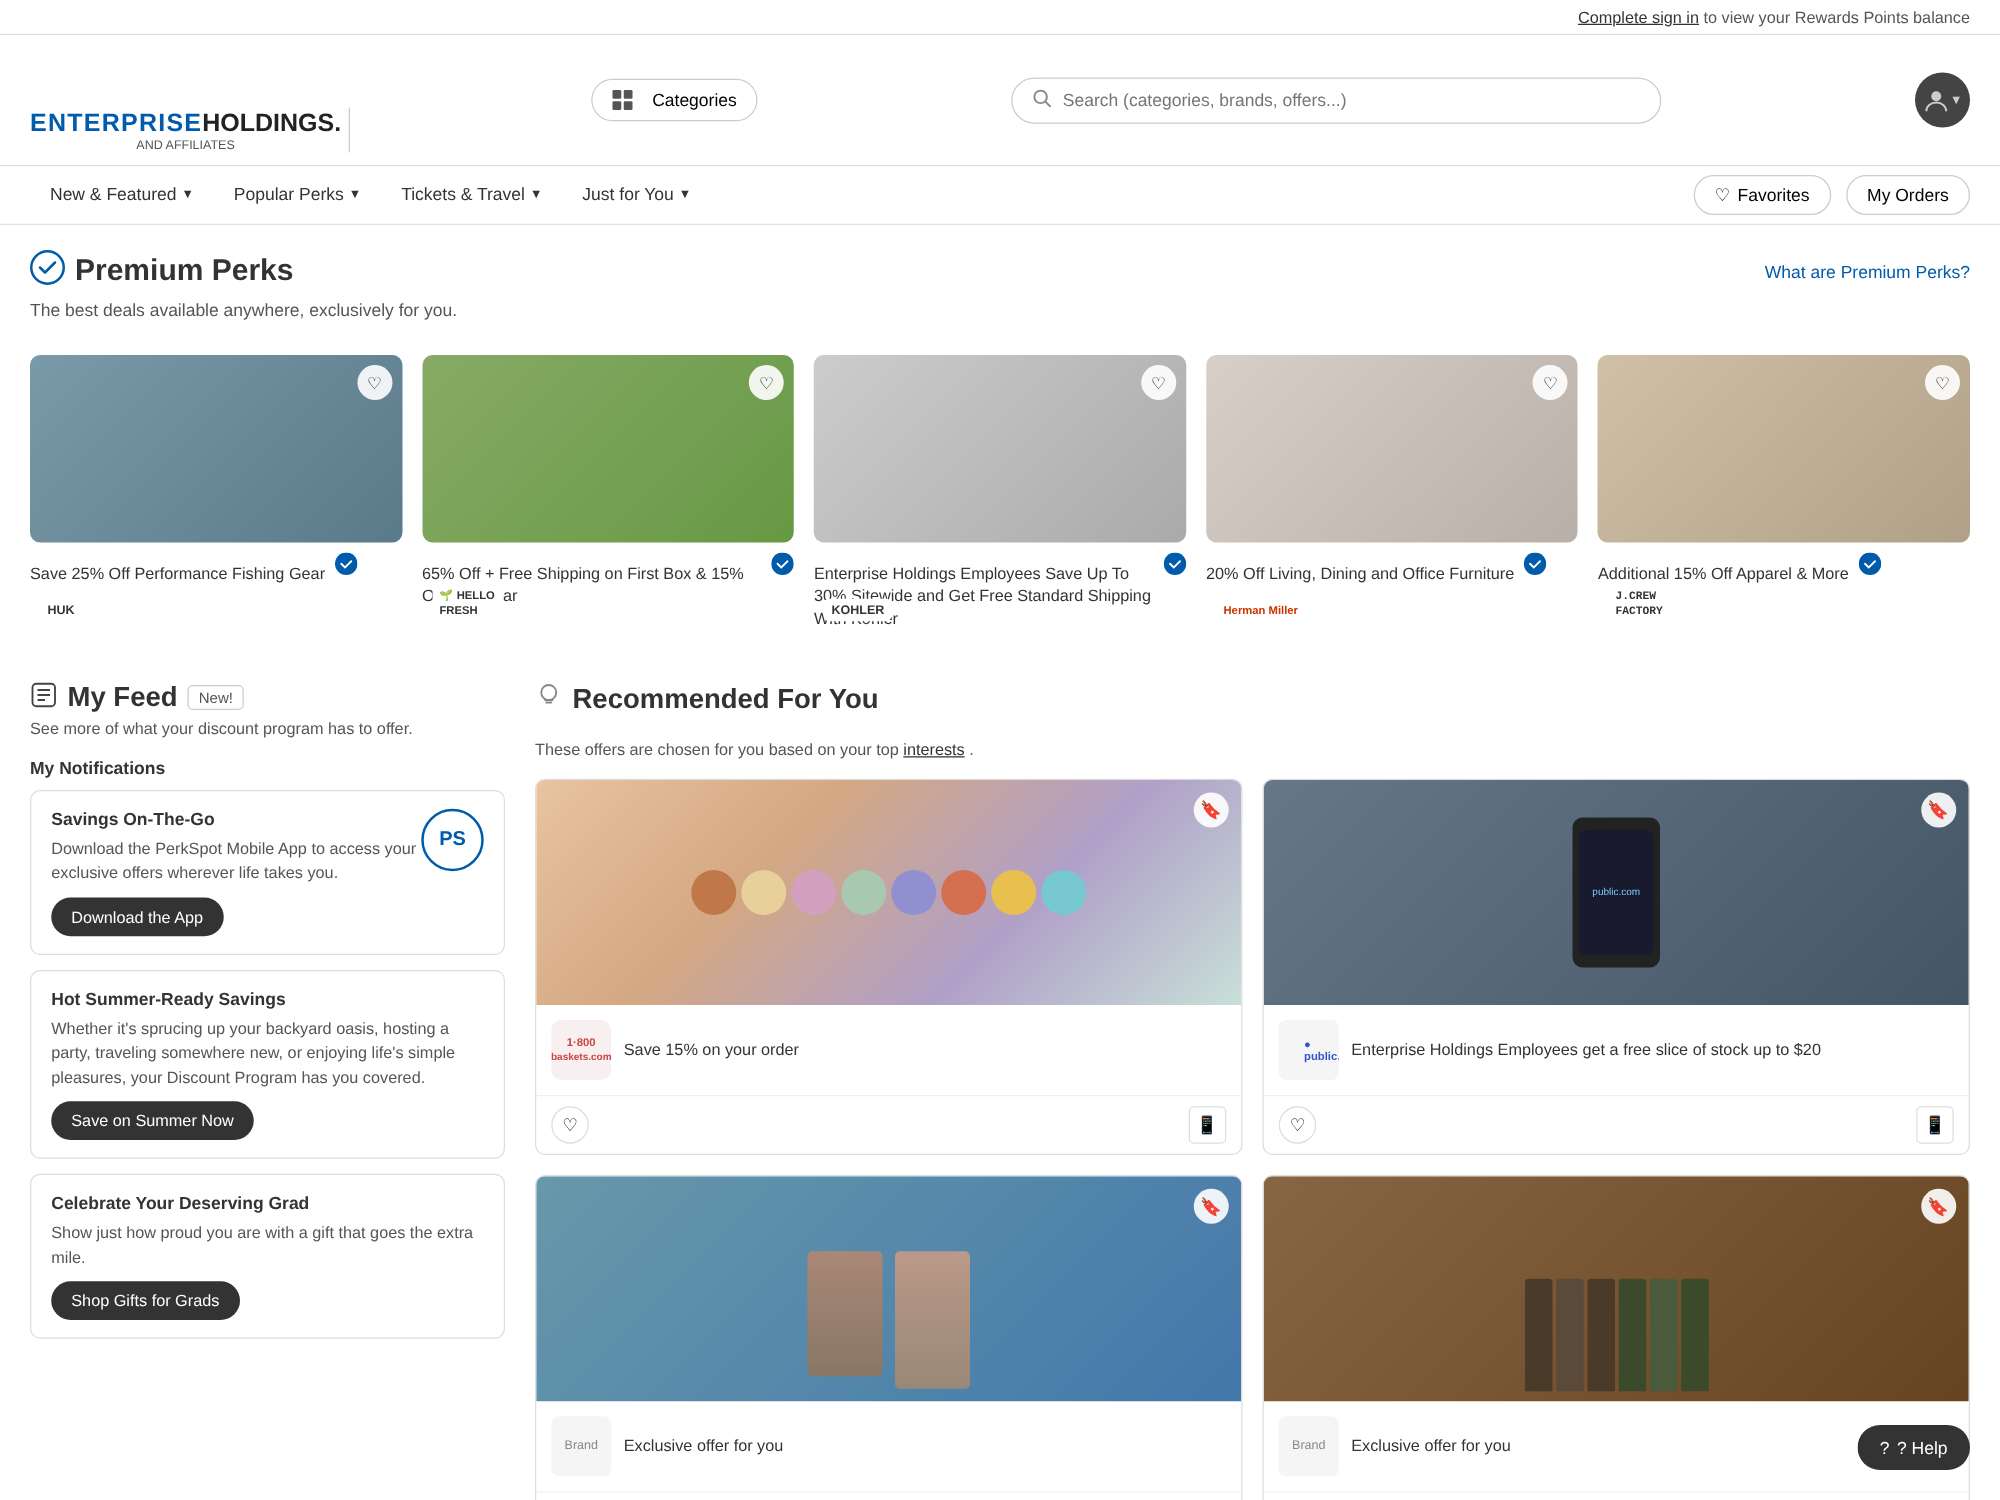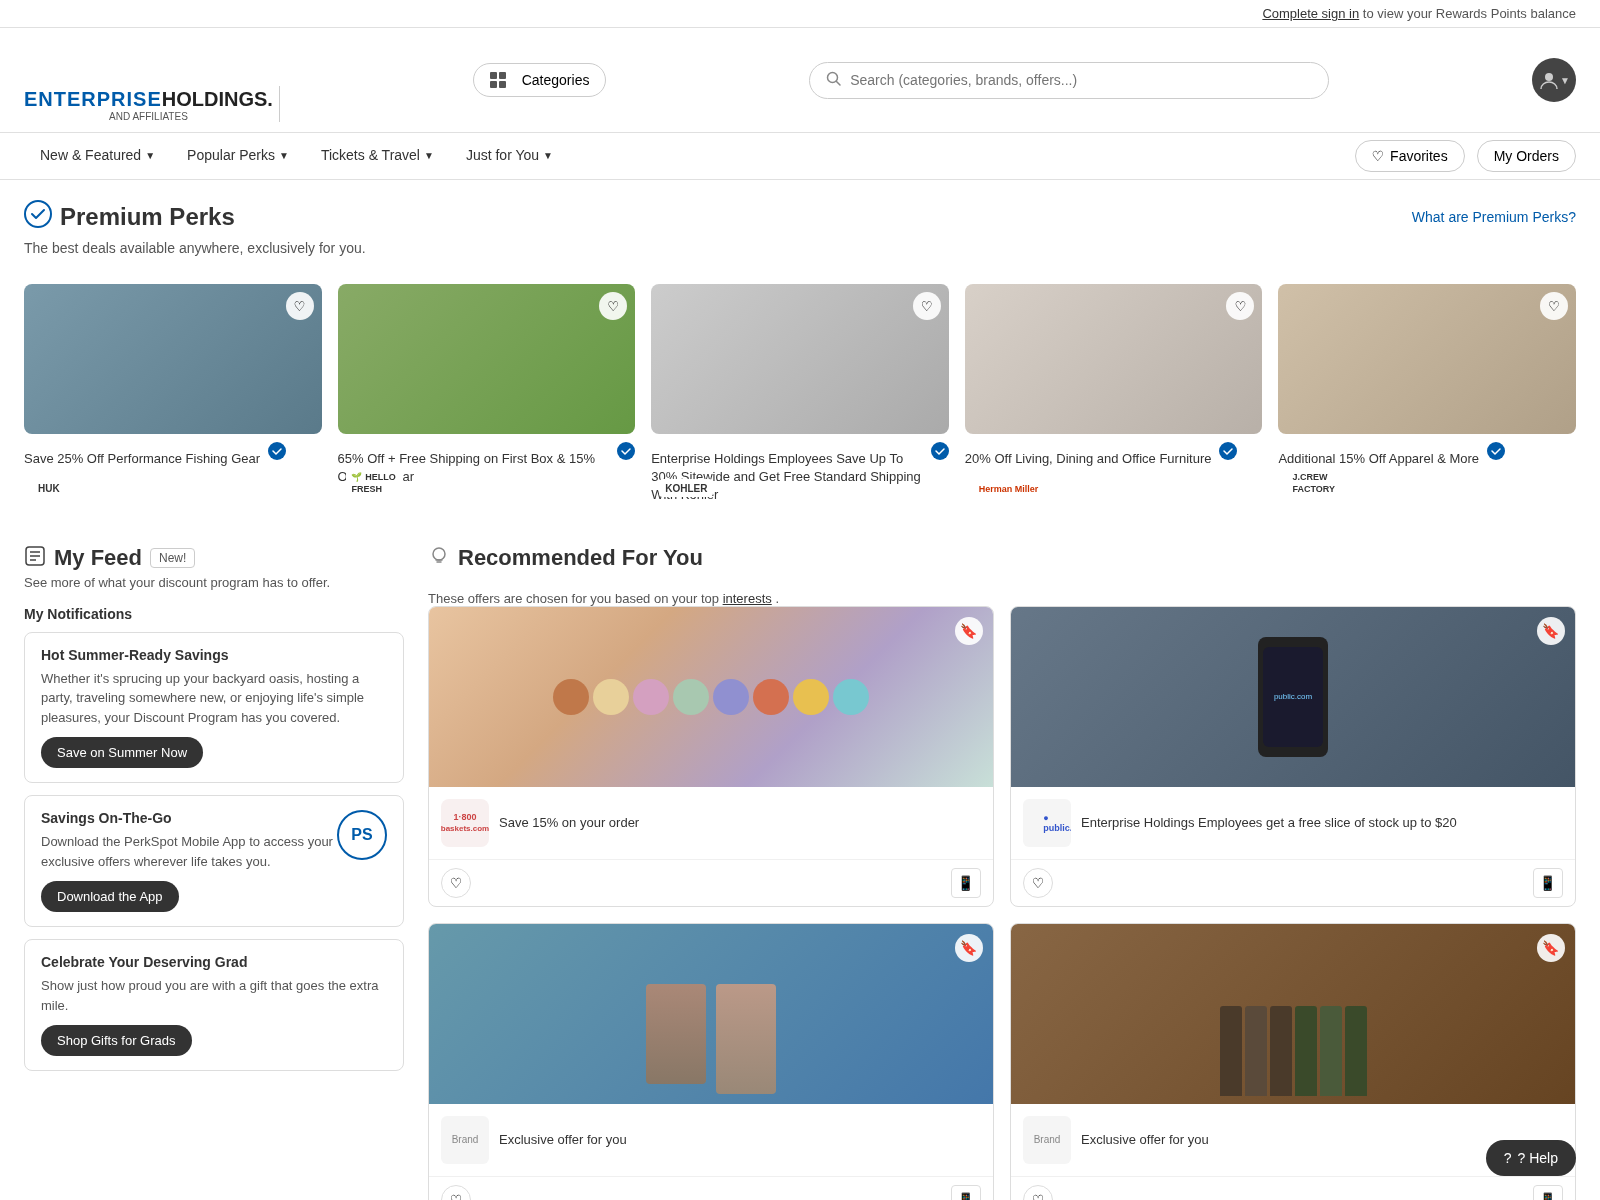--- a/index.html
+++ b/index.html
@@ -129,21 +129,21 @@
     .ps-logo {
       width: 50px; height: 50px; border-radius: 50%; border: 2px solid #005baa;
       display: flex; align-items: center; justify-content: center;
       font-size: 16px; font-weight: bold; color: #005baa; flex-shrink: 0;
     }
 
     
     .recommended { }
     .rec-header { display: flex; align-items: center; gap: 8px; margin-bottom: 19px; }
     .rec-title { font-size: 22px; font-weight: bold; }
-    .rec-sub { font-size: 13px; color: #555; }
+    .rec-sub { font-size: 13px; color: #555; margin-bottom: 16px; }
     .rec-sub a { color: #333; text-decoration: underline; }
 
     .rec-grid { display: grid; grid-template-columns: 1fr 1fr; gap: 16px; }
     .rec-card {
       border: 1px solid #ddd; border-radius: 8px; overflow: hidden; cursor: pointer;
     }
     .rec-card-img-placeholder {
       width: 100%; height: 180px;
       display: flex; align-items: center; justify-content: center; font-size: 12px; color: #fff;
       position: relative;
@@ -359,21 +359,21 @@
                 <path d="M5 9l3 3 5-5" stroke="#fff" stroke-width="1.5" fill="none" stroke-linecap="round"></path>
               </svg>
           </span>
         </div>
       </div>
 
       <div class="perk-card">
         <div class="perk-image-placeholder perk-img-5">
           <button class="perk-fav-btn">♡</button>
           <div class="perk-logo" style="position:absolute;bottom:8px;left:8px;">
-            <span style="font-size:9px;font-weight:bold;color:#333;">J.CREW<br>FACTORY</span>
+            <span style="font-size:9px;font-weight:bold;color:#333;font-family:Liberation Mono, monospace;">J.CREW<br>FACTORY</span>
           </div>
         </div>
         <div style="display:flex;align-items:flex-start;gap:4px;margin-top:8px;">
           <span class="perk-title">Additional 15% Off Apparel &amp; More</span>
           <span class="perk-check">
             <svg width="18" height="18" viewBox="0 0 18 18">
                 <circle cx="9" cy="9" r="9" fill="#005baa"></circle>
                 <path d="M5 9l3 3 5-5" stroke="#fff" stroke-width="1.5" fill="none" stroke-linecap="round"></path>
               </svg>
           </span>
@@ -394,34 +394,34 @@
             <line x1="6" y1="15" x2="12" y2="15" stroke="#444" stroke-width="1.5"></line>
           </svg>
         </span>
         <span class="my-feed-title">My Feed</span>
         <span class="new-badge">New!</span>
       </div>
       <p class="my-feed-sub">See more of what your discount program has to offer.</p>
       <p class="my-notif-title">My Notifications</p>
 
       <div class="feed-card">
-        <div class="feed-card-title">Hot Summer-Ready Savings</div>
-        <div class="feed-card-text">Whether it's sprucing up your backyard oasis, hosting a party, traveling somewhere new, or enjoying life's simple pleasures, your Discount Program has you covered.</div>
-        <button class="feed-card-btn">Save on Summer Now</button>
-      </div>
-
-      <div class="feed-card">
         <div class="feed-card-header">
           <div>
             <div class="feed-card-title">Savings On-The-Go</div>
             <div class="feed-card-text">Download the PerkSpot Mobile App to access your exclusive offers wherever life takes you.</div>
             <button class="feed-card-btn">Download the App</button>
           </div>
           <div class="ps-logo">PS</div>
         </div>
+      </div>
+
+      <div class="feed-card">
+        <div class="feed-card-title">Hot Summer-Ready Savings</div>
+        <div class="feed-card-text">Whether it's sprucing up your backyard oasis, hosting a party, traveling somewhere new, or enjoying life's simple pleasures, your Discount Program has you covered.</div>
+        <button class="feed-card-btn">Save on Summer Now</button>
       </div>
 
       <div class="feed-card">
         <div class="feed-card-title">Celebrate Your Deserving Grad</div>
         <div class="feed-card-text">Show just how proud you are with a gift that goes the extra mile.</div>
         <button class="feed-card-btn">Shop Gifts for Grads</button>
       </div>
     </aside>
 
     <section class="recommended">

